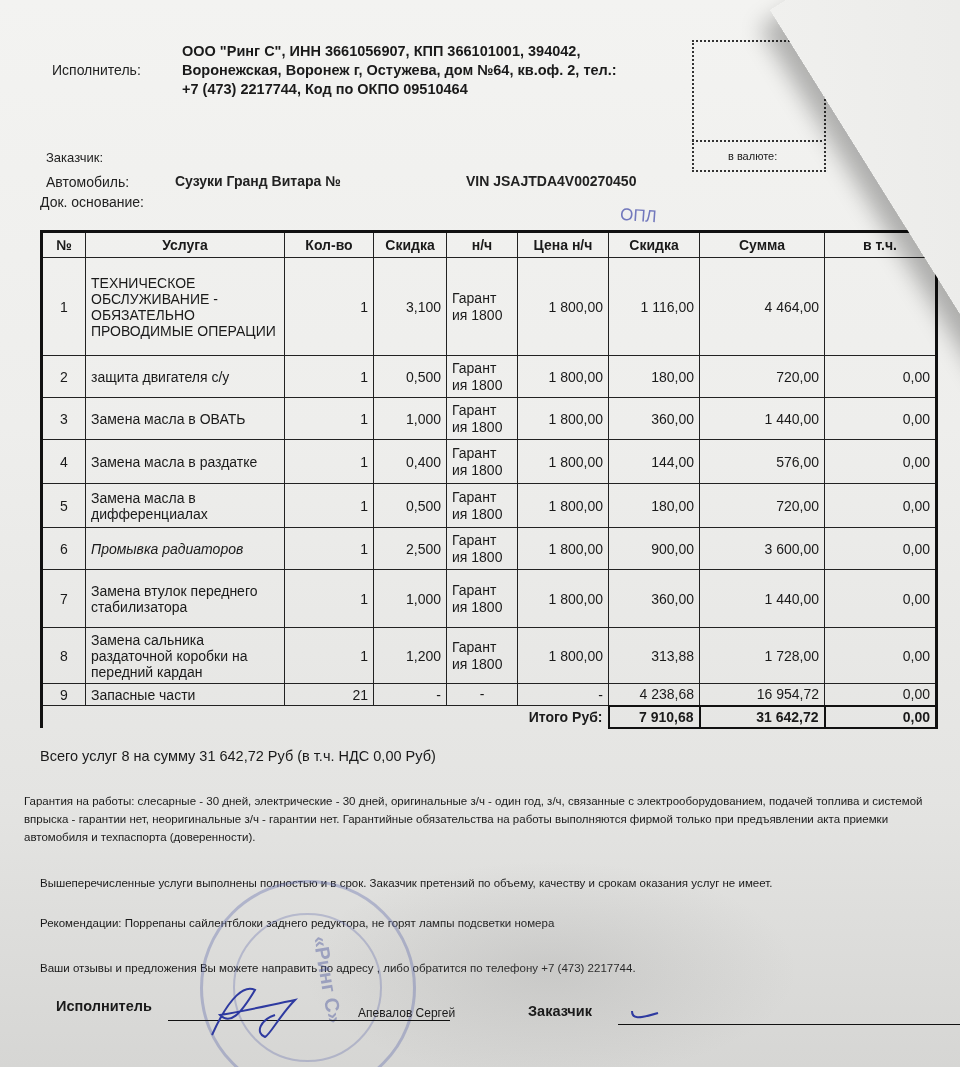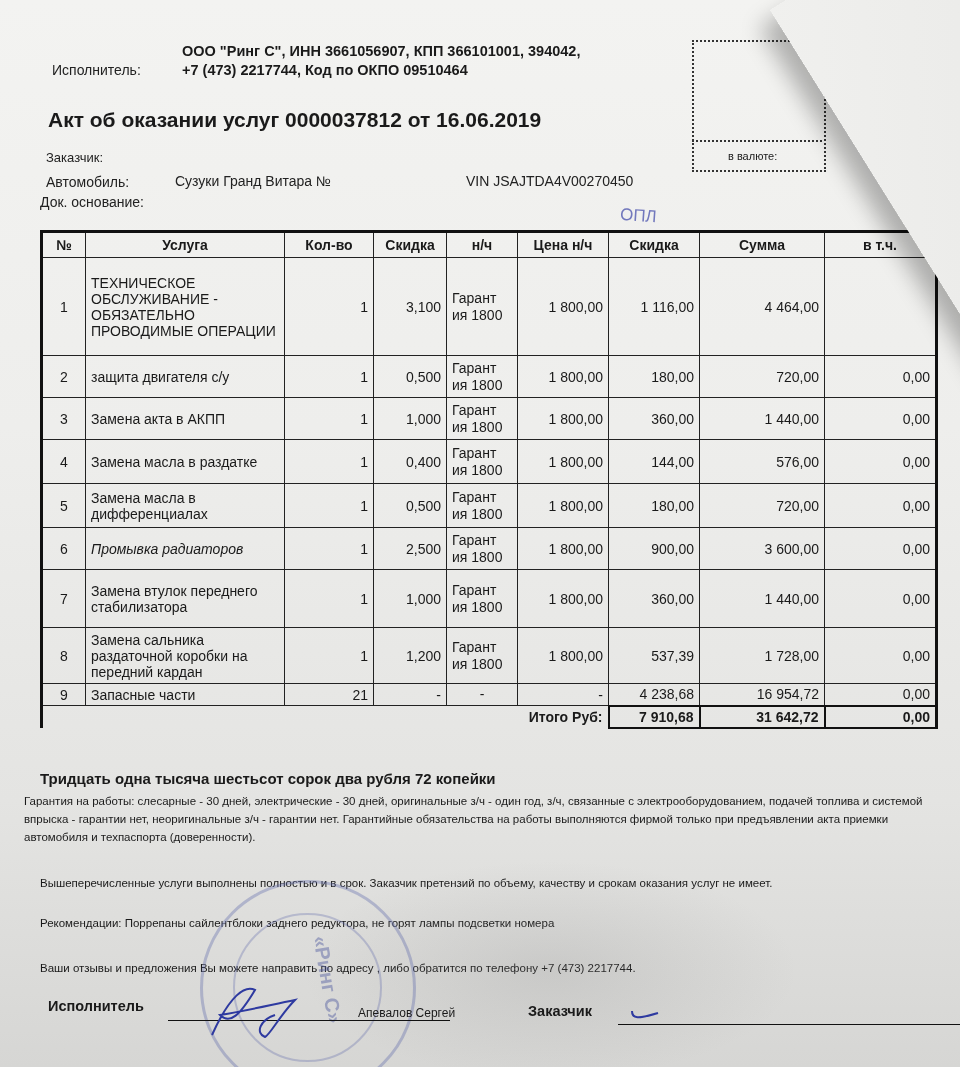--- a/index.html
+++ b/index.html
@@ -7,21 +7,21 @@
     width: 960px; height: 1067px; overflow: hidden; position: relative;
     background: #dcdcda;
     font-family: "Liberation Sans", sans-serif; color: #1a1a1a;
   }
   .paper {
     position: absolute; left: 0; top: 0; width: 960px; height: 1067px;
     background: linear-gradient(180deg, #f3f3f1 0%, #eeeeec 40%, #e4e4e2 75%, #d6d6d4 100%);
   }
   .abs { position: absolute; white-space: nowrap; }
   .lbl { font-size: 14px; color: #222; }
-  .bold { font-weight: normal; }
+  .bold { font-weight: bold; }
   .header-block { left: 182px; top: 42px; font-size: 14.5px; font-weight: bold; line-height: 19px; }
   .title { left: 48px; top: 108px; font-size: 21px; font-weight: bold; }
   
   .cur-box { left: 692px; top: 40px; width: 130px; height: 128px; border: 2px dotted #333; }
   .cur-line { left: 692px; top: 140px; width: 130px; border-top: 2px dotted #333; }
   .cur-lbl { left: 728px; top: 150px; font-size: 11px; }
   
   .receipt {
     position: absolute; left: 700px; top: -20px; width: 420px; height: 520px;
     background: linear-gradient(120deg, #f0f0ee 0%, #e8e8e6 60%, #dedede 100%);
@@ -71,24 +71,24 @@
 
 <div class="paper">
 
   <div class="abs cur-box"></div>
   <div class="abs cur-line"></div>
   <div class="abs cur-lbl">в валюте:</div>
 
   <div class="abs lbl" style="left:52px;top:62px;">Исполнитель:</div>
   <div class="abs header-block">
     <div>ООО "Ринг С", ИНН 3661056907, КПП 366101001, 394042,</div>
+    <div>Воронежская, Воронеж г, Остужева, дом №64, кв.оф. 2, тел.:</div>
     <div>+7 (473) 2217744, Код по ОКПО 09510464</div>
   </div>
 
-  <div class="abs title">Акт об оказании услуг 0000037812 от 16.06.2019</div>
 
   <div class="abs lbl" style="left:46px;top:150px;font-size:13px;">Заказчик:</div>
   <div class="abs lbl" style="left:46px;top:174px;">Автомобиль:</div>
   <div class="abs lbl bold" style="left:175px;top:173px;">Сузуки Гранд Витара №</div>
   <div class="abs lbl bold" style="left:466px;top:173px;">VIN JSAJTDA4V00270450</div>
   <div class="abs lbl" style="left:40px;top:194px;">Док. основание:</div>
 
   <div class="abs blue-ink" style="left:620px;top:206px;font-size:17px;transform:rotate(4deg);opacity:0.7;">ОПЛ</div>
 
   <table class="svc" style="border-bottom: none;">
@@ -129,21 +129,21 @@
             <div>Гарант</div>
             <div>ия 1800</div>
           </td>
           <td class="r">1 800,00</td>
           <td class="r">180,00</td>
           <td class="r">720,00</td>
           <td class="r">0,00</td>
         </tr>
         <tr style="height: 42px;">
           <td class="c">3</td>
-          <td class="l" style="white-space: normal;">Замена акта в АКПП</td>
+          <td class="l" style="white-space: normal;">Замена масла в ОВАТЬ</td>
           <td class="r">1</td>
           <td class="r">1,000</td>
           <td class="nch">
             <div>Гарант</div>
             <div>ия 1800</div>
           </td>
           <td class="r">1 800,00</td>
           <td class="r">360,00</td>
           <td class="r">1 440,00</td>
           <td class="r">0,00</td>
@@ -207,21 +207,21 @@
         <tr style="height: 56px;">
           <td class="c">8</td>
           <td class="l" style="white-space: normal;">Замена сальника раздаточной коробки на передний кардан</td>
           <td class="r">1</td>
           <td class="r">1,200</td>
           <td class="nch">
             <div>Гарант</div>
             <div>ия 1800</div>
           </td>
           <td class="r">1 800,00</td>
-          <td class="r">537,39</td>
+          <td class="r">313,88</td>
           <td class="r">1 728,00</td>
           <td class="r">0,00</td>
         </tr>
         <tr style="height: 20px;">
           <td class="c">9</td>
           <td class="l" style="white-space: normal;">Запасные части</td>
           <td class="r" style="border-bottom: 1.5px solid rgb(34, 34, 34);">21</td>
           <td class="r">-</td>
           <td class="nch" style="text-align: center;">-</td>
           <td class="r">-</td>
@@ -238,33 +238,33 @@
       </tbody>
   </table>
 
   <div class="abs receipt-top"></div>
   <div class="abs receipt-text">
     <div>НГ С</div>
     <div>ОВАТЬ!</div>
   </div>
   <div class="receipt"></div>
 
-  <div class="abs summary2">Тридцать одна тысяча шестьсот сорок два рубля 72 копейки</div>
+  <div class="abs summary1">Всего услуг 8 на сумму 31 642,72 Руб (в т.ч. НДС 0,00 Руб)</div>
   <div class="abs warranty">Гарантия на работы: слесарные - 30 дней, электрические - 30 дней, оригинальные з/ч - один год, з/ч, связанные с электрооборудованием, подачей топлива и системой впрыска - гарантии нет, неоригинальные з/ч - гарантии нет. Гарантийные обязательства на работы выполняются фирмой только при предъявлении акта приемки автомобиля и техпаспорта (доверенности).</div>
   <div class="abs done">Вышеперечисленные услуги выполнены полностью и в срок. Заказчик претензий по объему, качеству и срокам оказания услуг не имеет.</div>
   <div class="abs recs">Рекомендации: Поррепаны сайлентблоки заднего редуктора, не горят лампы подсветки номера</div>
   <div class="abs feedback">Ваши отзывы и предложения Вы можете направить по адресу  , либо обратится по телефону +7 (473) 2217744.</div>
 
   <div class="shadow-band"></div>
   <div class="stamp">
     <div class="stamp-inner"></div>
     <div class="abs" style="left:80px;top:85px;font-size:20px;color:rgba(80,90,160,0.45);transform:rotate(80deg);font-weight:bold;">«Ринг С»</div>
   </div>
 
-  <div class="abs sig-lbl" style="left:48px;top:998px;">Исполнитель</div>
+  <div class="abs sig-lbl" style="left:56px;top:998px;">Исполнитель</div>
   <div class="sig-line" style="left:168px;top:1020px;width:282px;"></div>
   <div class="abs" style="left:358px;top:1006px;font-size:12px;">Апевалов Сергей</div>
   <svg class="abs" style="left:200px;top:975px;" width="110" height="70">
     <path d="M12 60 C30 20, 45 10, 55 15 C40 40, 30 50, 20 40 C50 35, 70 30, 95 25 C80 40, 70 60, 65 62 C55 58, 60 45, 75 40" stroke="#2e3aa0" stroke-width="2" fill="none"></path>
   </svg>
   <div class="abs sig-lbl" style="left:528px;top:1003px;">Заказчик</div>
   <div class="sig-line" style="left:618px;top:1024px;width:342px;"></div>
   <svg class="abs" style="left:628px;top:1005px;" width="40" height="18">
     <path d="M4 6 C4 14, 10 14, 30 8" stroke="#2e3aa0" stroke-width="2" fill="none"></path>
   </svg>

